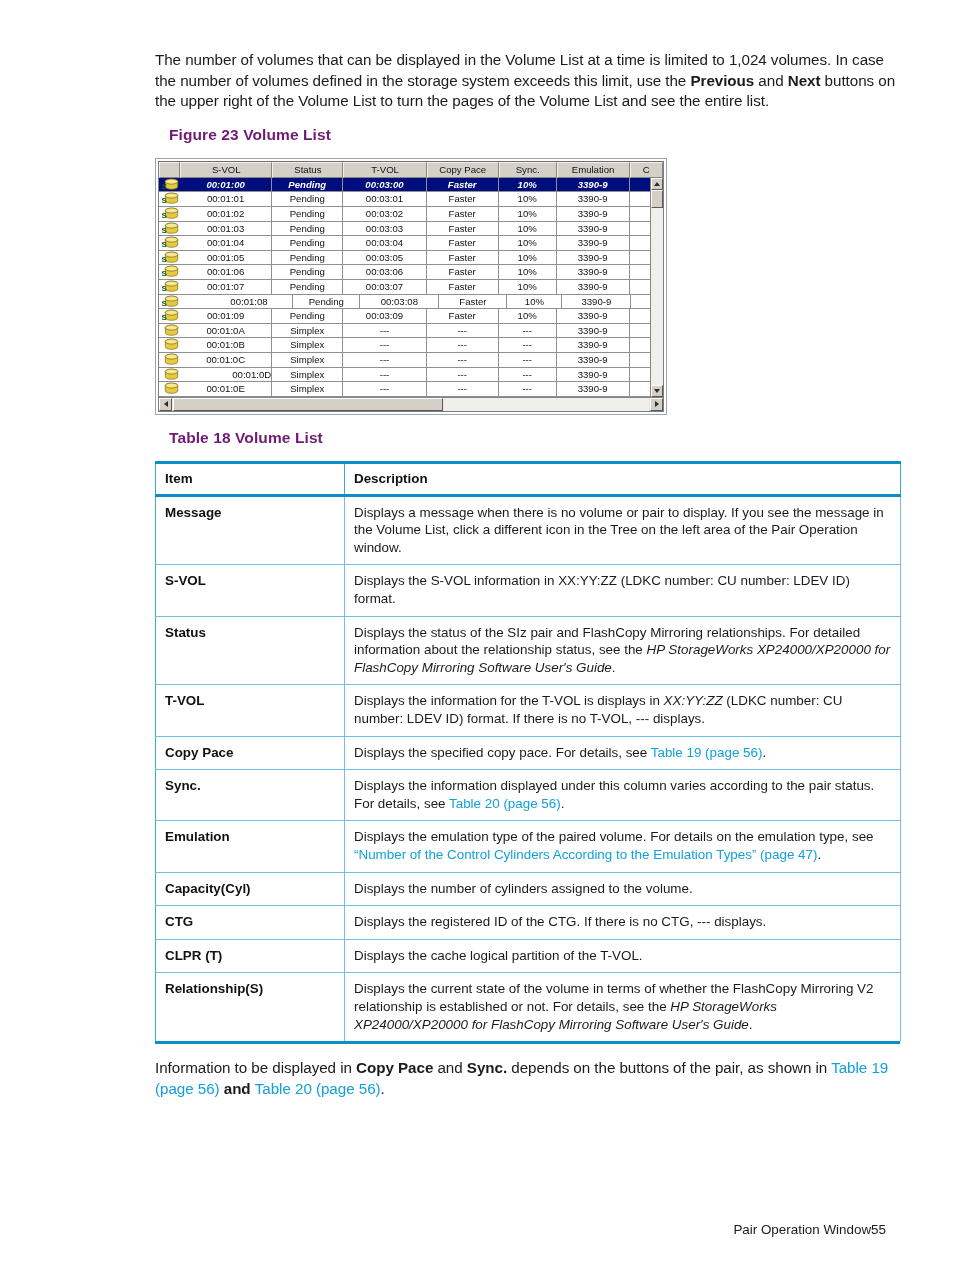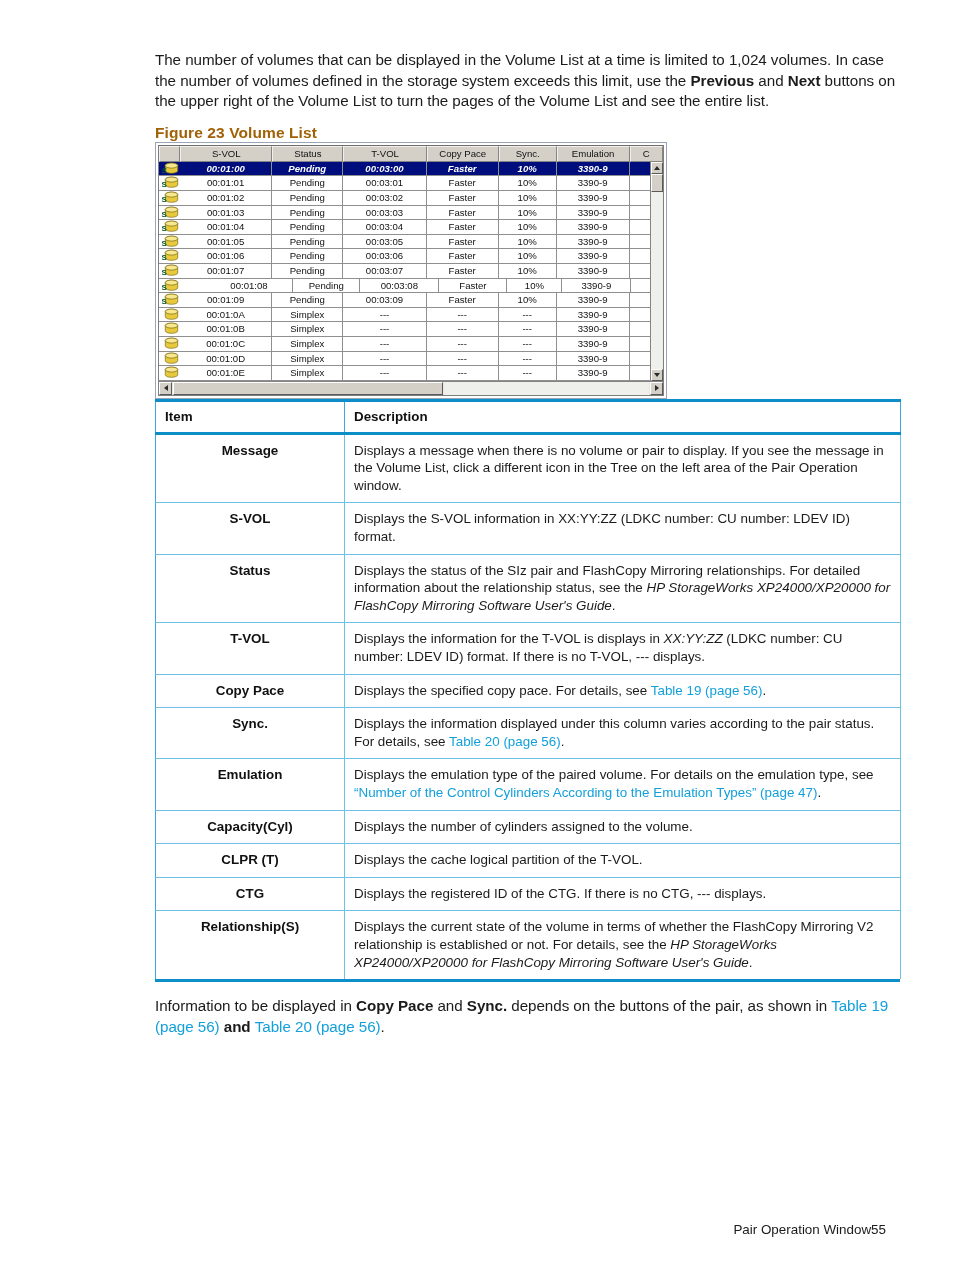--- a/index.html
+++ b/index.html
@@ -35,24 +35,24 @@
     line-height: 20.6px;
     color: #1b1b1b;
     letter-spacing: -0.05px;
   }
   p.body-para b { font-weight: bold; }
   .lnk { color: #13a0da; }
   .ital { font-style: italic; }
 
   
   h2.caption {
-    margin: 0;
+    margin: 14px;
     font-size: 15.5px;
     font-weight: bold;
-    color: #a16207;
+    color: #701a75;
     letter-spacing: 0.1px;
   }
   .fig-caption { margin-top: 18px; margin-bottom: 8px; }
   .tbl-caption { margin-top: 22px; margin-bottom: 9px; }
 
   
   .figure-wrap {
     position: relative;
     width: 512px;
     border: 1px solid #9aa5b5;
@@ -270,21 +270,20 @@
     line-height: 17.6px;
     color: #1b1b1b;
     padding: 7px 9px 8px 9px;
     border-right: 1px solid #6ec0e6;
     border-bottom: 1px solid #6ec0e6;
     box-sizing: border-box;
   }
   table.doc-table td.item-cell {
     font-weight: bold;
     color: #111111;
-    text-align: center;
   }
   table.doc-table tr.last-row td { border-bottom: none; }
   .tbl-bottom-rule {
     width: 745px;
     height: 3px;
     background: #0d8ec9;
   }
   .col-item { width: 189px; }
   .col-desc { width: 556px; }
 
@@ -548,21 +547,21 @@
                 <div class="cell" style="width: 38px;"></div>
               </div>
               <div class="ss-row">
                 <div class="cell icon-col">
                   <svg class="vol-icon" viewBox="0 0 20 13">
                     <ellipse cx="11.5" cy="3.6" rx="6.2" ry="2.5" fill="#f2dc6a" stroke="#7a6a15" stroke-width="0.7"></ellipse>
                     <path d="M5.3 3.6 v5.2 a6.2 2.5 0 0 0 12.4 0 V3.6" fill="#e8c93c" stroke="#7a6a15" stroke-width="0.7"></path>
                     <ellipse cx="11.5" cy="3.6" rx="6.2" ry="2.5" fill="#f7e88f" stroke="#7a6a15" stroke-width="0.7"></ellipse>
                   </svg>
                 </div>
-                <div class="cell" style="width: 105px;">00:01:0D</div>
+                <div class="cell" style="width: 105px; text-align: right;">00:01:0D</div>
                 <div class="cell" style="width: 81px;">Simplex</div>
                 <div class="cell" style="width: 95px;">---</div>
                 <div class="cell" style="width: 82px;">---</div>
                 <div class="cell" style="width: 66px;">---</div>
                 <div class="cell" style="width: 83px;">3390-9</div>
                 <div class="cell" style="width: 38px;"></div>
               </div>
               <div class="ss-row">
                 <div class="cell icon-col">
                   <svg class="vol-icon" viewBox="0 0 20 13">
@@ -599,20 +598,21 @@
             </div>
           <div class="hthumb"></div>
           <div class="htrack"></div>
           <div class="hbtn right">
               <span class="arrow-rt"></span>
             </div>
         </div>
       </div>
     </div>
 
+    <h2 class="caption tbl-caption">Table 18 Volume List</h2>
 
     <table class="doc-table">
       <colgroup>
           <col class="col-item">
           <col class="col-desc">
         </colgroup>
       <thead>
         <tr class="hdr-row">
           <th>Item</th>
           <th>Description</th>
@@ -645,26 +645,26 @@
           </tr>
           <tr>
             <td class="item-cell">Emulation</td>
             <td><span>Displays the emulation type of the paired volume. For details on the emulation type, see </span><a class="lnk" href="#" style="text-decoration: none;">“Number of the Control Cylinders According to the Emulation Types” (page 47)</a><span>.</span></td>
           </tr>
           <tr>
             <td class="item-cell">Capacity(Cyl)</td>
             <td><span>Displays the number of cylinders assigned to the volume.</span></td>
           </tr>
           <tr>
+            <td class="item-cell">CTG</td>
+            <td><span>Displays the registered ID of the CTG. If there is no CTG, --- displays.</span></td>
+          </tr>
+          <tr>
             <td class="item-cell">CLPR (T)</td>
             <td><span>Displays the cache logical partition of the T-VOL.</span></td>
-          </tr>
-          <tr>
-            <td class="item-cell">CTG</td>
-            <td><span>Displays the registered ID of the CTG. If there is no CTG, --- displays.</span></td>
           </tr>
           <tr class="last-row">
             <td class="item-cell">Relationship(S)</td>
             <td><span>Displays the current state of the volume in terms of whether the FlashCopy Mirroring V2 relationship is established or not. For details, see the </span><span class="ital">HP StorageWorks XP24000/XP20000 for FlashCopy Mirroring Software User's Guide</span><span>.</span></td>
           </tr>
         </tbody>
     </table>
     <div class="tbl-bottom-rule"></div>
 
     <p class="body-para" style="margin-top:14px"><span>Information to be displayed in </span><b>Copy Pace</b><span> and </span><b>Sync.</b><span> depends on the buttons of the pair, as shown in </span><a class="lnk" href="#" style="text-decoration:none">Table 19 (page 56)</a><b> and </b><a class="lnk" href="#" style="text-decoration:none">Table 20 (page 56)</a><span>.</span></p>

